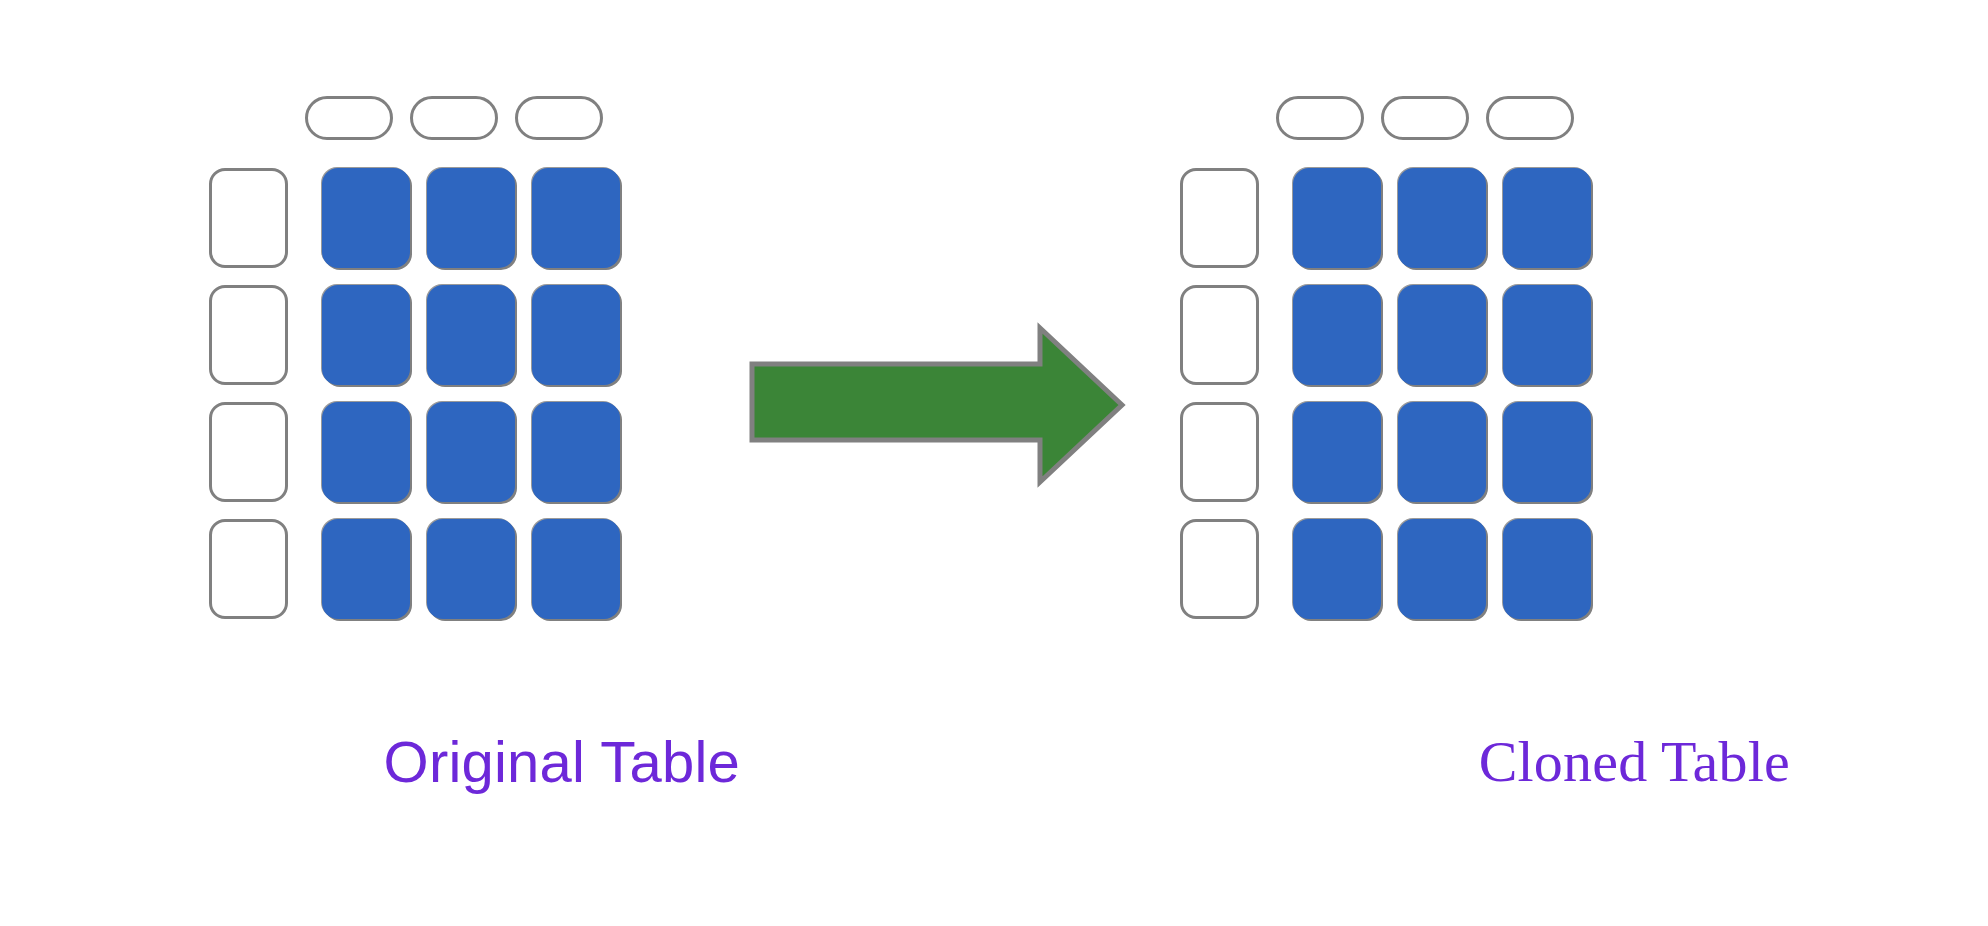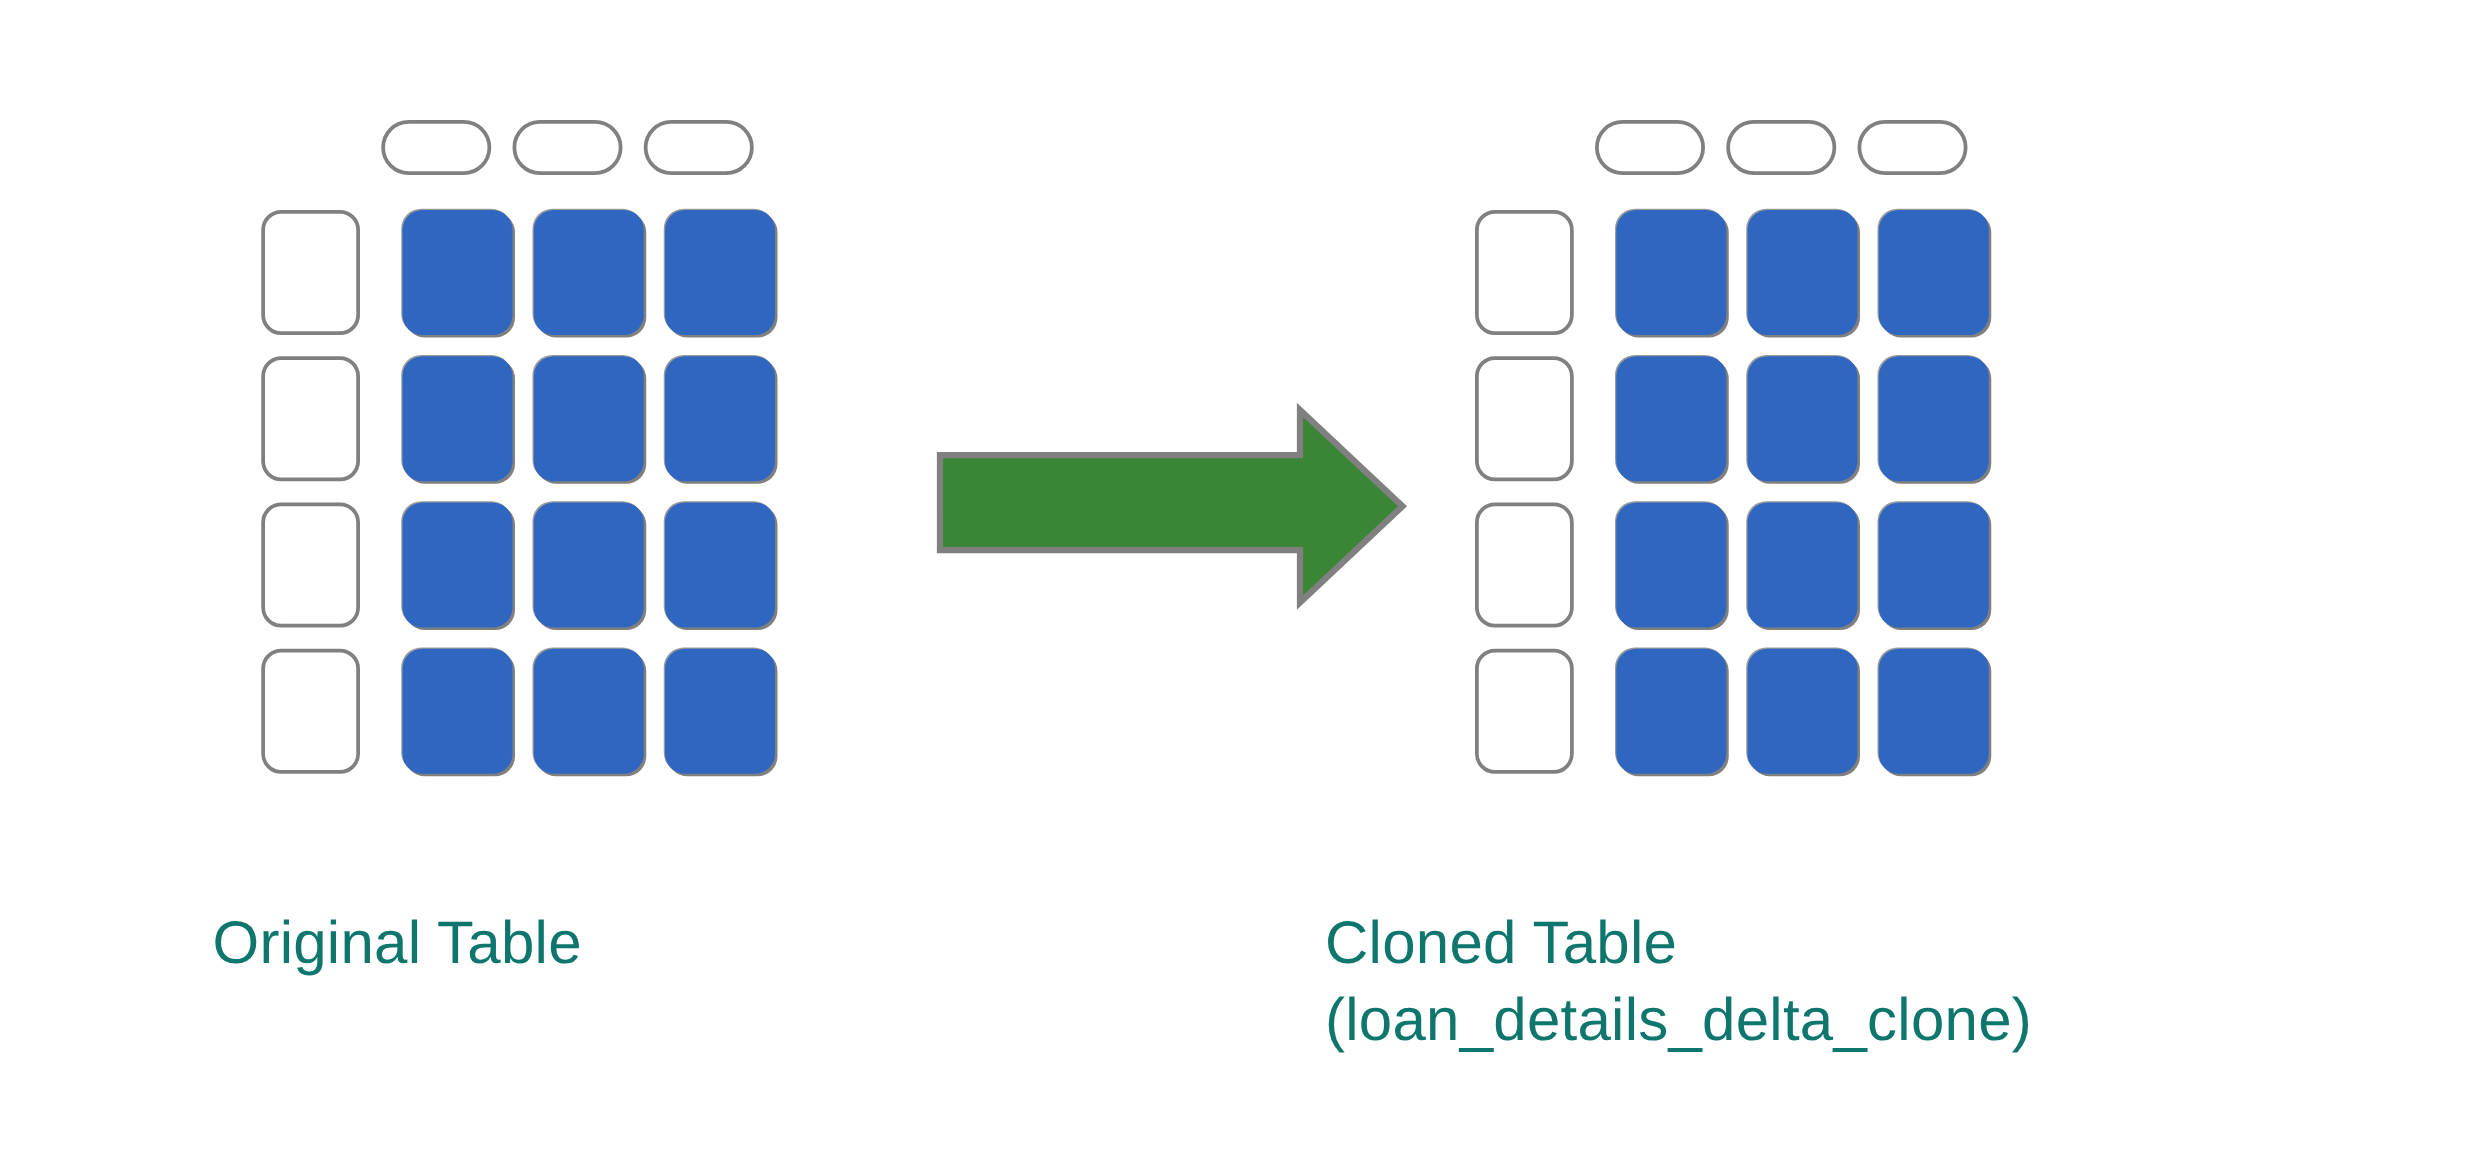--- a/index.html
+++ b/index.html
@@ -83,30 +83,30 @@
     position: absolute;
     left: 748px;
     top: 322px;
     width: 378px;
     height: 166px;
   }
 
   
   .caption {
     position: absolute;
-    text-align: left;
-    color: #0f766e;
-    font-size: 48px;
+    text-align: right;
+    color: #6d28d9;
+    font-size: 58px;
     line-height: 1.30;
     font-weight: 400;
     letter-spacing: 0.2px;
     white-space: nowrap;
   }
   #caption-original { left: 170px; top: 724px; width: 570px; }
-  #caption-clone    { left: 1060px; top: 724px; width: 730px; }
+  #caption-clone    { left: 1060px; top: 724px; width: 730px; font-family: Liberation Serif, serif; }
   .caption-line { display: block; }
 </style>
 </head>
 <body>
 
 <div class="canvas">
 
   <div class="table-group" id="table-original">
 
     <div class="header-row">
@@ -184,16 +184,15 @@
     </div>
 
   </div>
 
   <div class="caption" id="caption-original">
     <span class="caption-line">Original Table</span>
   </div>
 
   <div class="caption" id="caption-clone">
     <span class="caption-line">Cloned Table</span>
-    <span class="caption-line">(loan_details_delta_clone)</span>
   </div>
 
 </div>
 
 </body></html>

